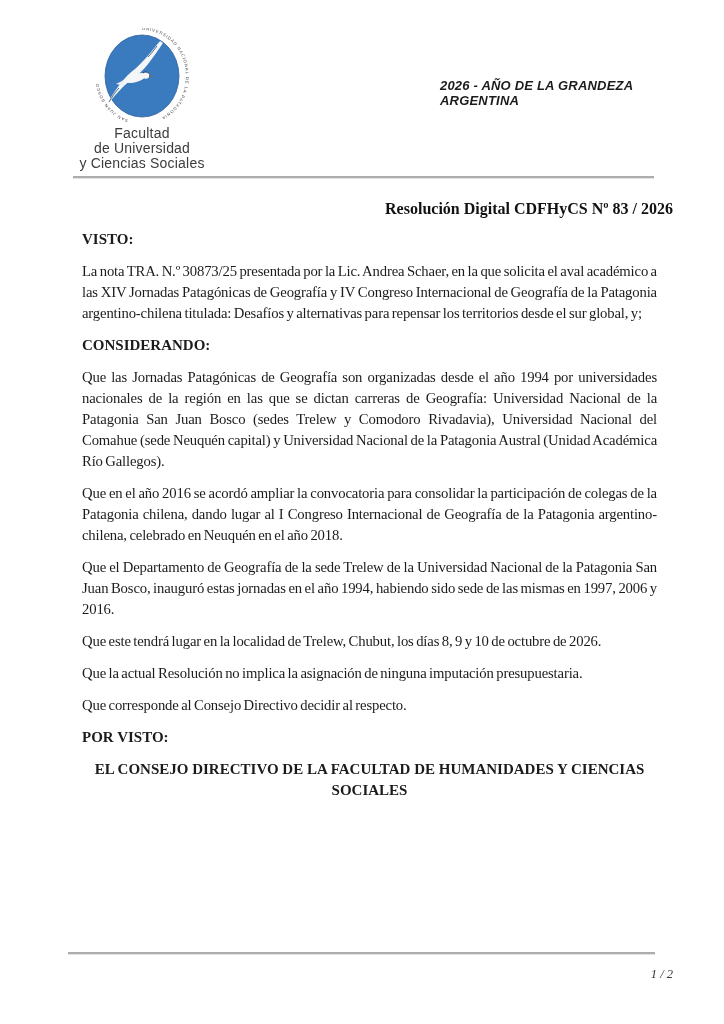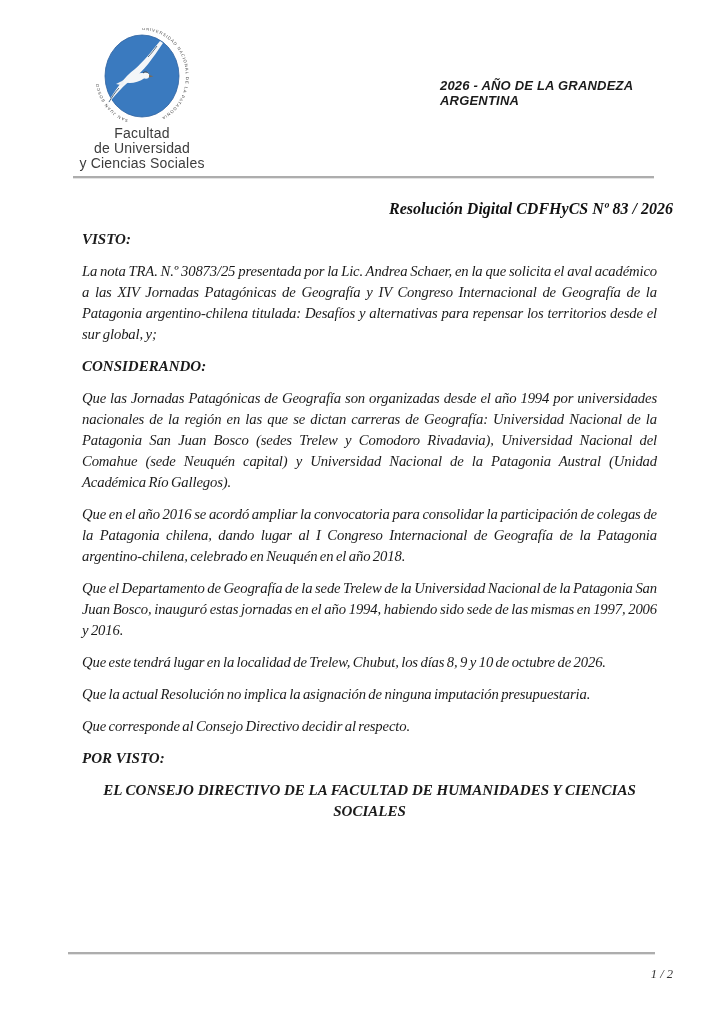--- a/index.html
+++ b/index.html
@@ -30,21 +30,21 @@
   }
   .rule {
     position:absolute; height:2px;
     background:#adadad;
     box-shadow:0 1px 0 #e3e3e3;
   }
   .rule-top { top:176px; left:73px; width:581px; }
   .rule-bottom { top:952px; left:68px; width:587px; }
 
   
-  .content { position:absolute; left:82px; top:196px; width:575px;font-style:italic; }
+  .content { position:absolute; left:82px; top:196px; width:575px; }
   .doc-title {
     width:591px; margin:3px 0 0 0;
     text-align:right;
     font-size:16px; font-weight:bold; line-height:19px;
     color:#111;
   }
   .blk { margin:11px 0 0 0; }
   .h  { font-size:15px; font-weight:bold; line-height:21px; }
   .p  {
     font-size:14.7px; line-height:21px;

